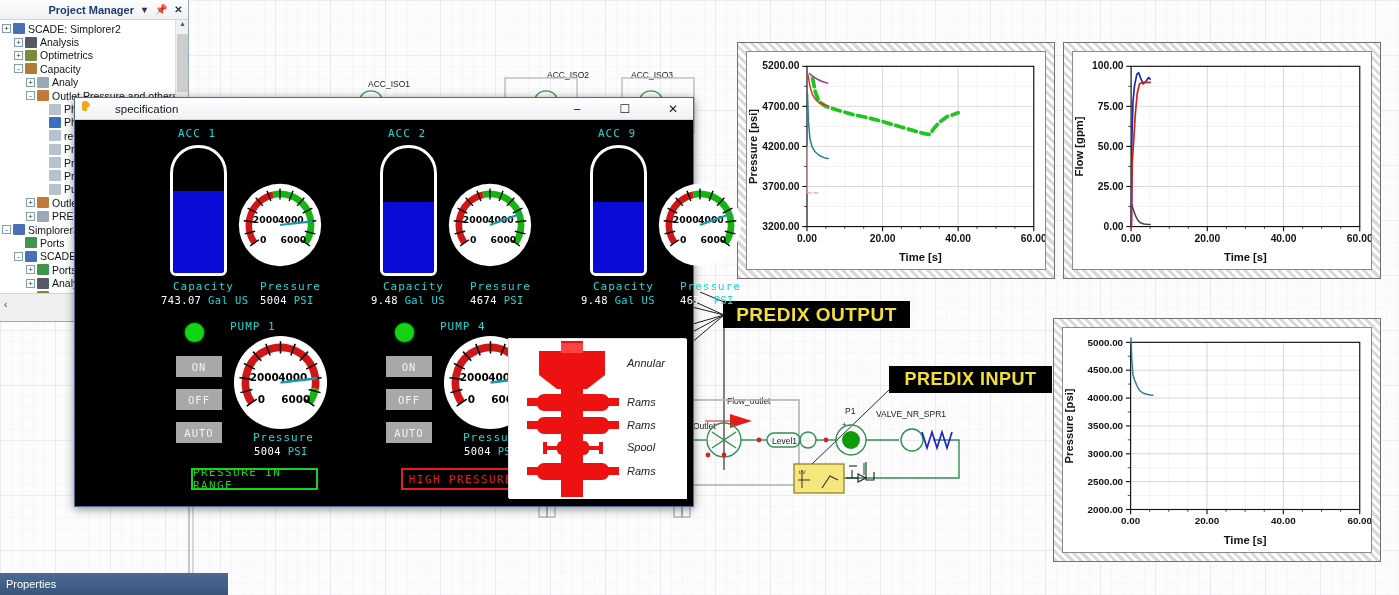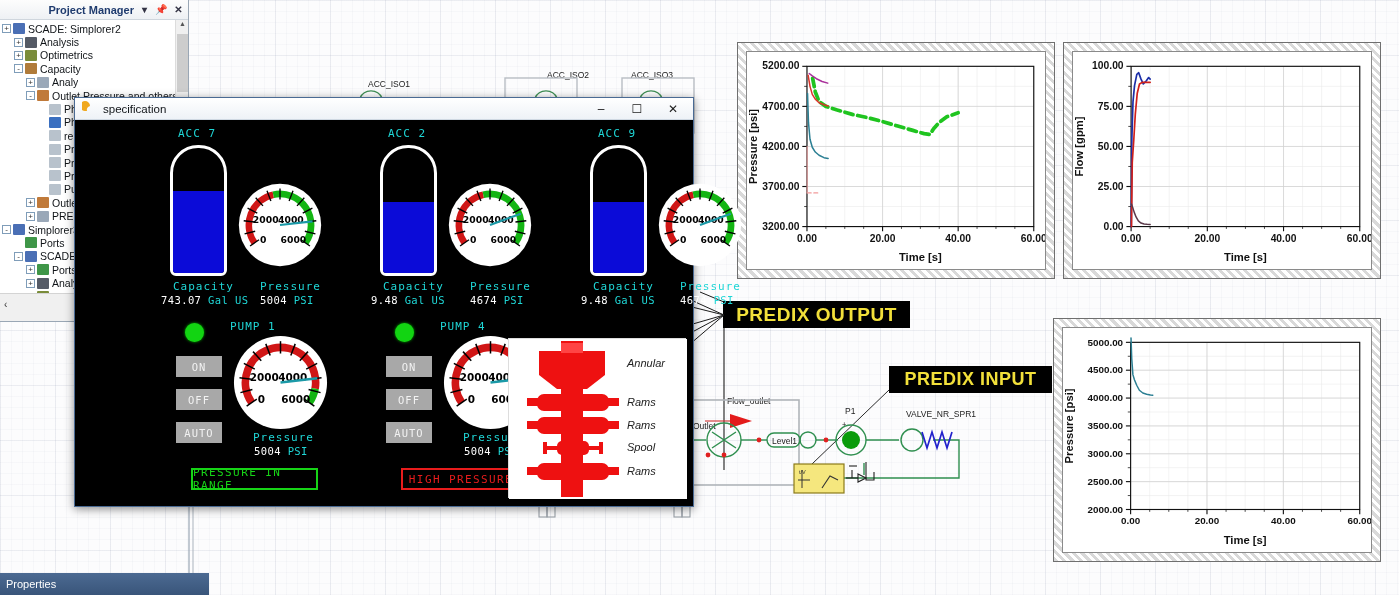--- a/index.html
+++ b/index.html
@@ -46,21 +46,21 @@
   #pm-scroll .arr{position:absolute;left:0;width:13px;height:13px;font-size:7px;text-align:center;color:#555;}
   .tree { padding:2px 0 0 0; font-size:10.5px; color:#101418; }
   .node { display:flex; align-items:center; height:13.4px; white-space:nowrap; }
   .exp { width:9px; height:9px; margin-right:2px; flex:none; border:1px solid #7f9db9;
          background:#fff; font-size:8px; line-height:7px; text-align:center; color:#333; }
   .exp.none{border:none;background:transparent;}
   .ic { width:12px;height:11px;margin-right:3px;flex:none;border-radius:1px; }
   .lbl{ overflow:hidden; }
   #pm-foot{position:absolute;left:0;right:0;bottom:0;height:28px;background:#f0f0f0;border-top:1px solid #d4d4d4;}
   #pm-foot .chev{font-size:10px;color:#333;padding:1px 4px;}
-  #props{position:absolute;left:0;bottom:0;width:209px;height:22px;
+  #props{position:absolute;left:0;bottom:0;width:228px;height:22px;
          background:linear-gradient(#4c6a92,#39557a); color:#fff; font-size:11px;
          display:flex;align-items:center;padding-left:6px; z-index:21;}
 
   
   .sch-lbl{position:absolute;font-size:8.5px;color:#222;white-space:nowrap;}
 
   
   .predix{position:absolute;background:#000;color:#f2e03a;
           font-weight:bold;letter-spacing:.5px;display:flex;align-items:center;
           justify-content:center;padding:0 10px;}
@@ -76,21 +76,21 @@
   .plot-inner{width:100%;height:100%;background:#fff;border:1px solid #8a8a8a;position:relative;}
   .plot-svg{display:block;width:100%;height:100%;}
 
   
   #spec{
     position:absolute; left:74px; top:97px; width:620px; height:410px;
     border:1px solid #4a6a93; background:#000; z-index:40;
     box-shadow:0 2px 9px rgba(0,0,0,.45);
   }
   #spec-title{height:22px;background:linear-gradient(#ffffff,#eef2f7);
-    border-bottom:1px solid #cfd8e2; display:flex;align-items:center;padding:0 2px;}
+    border-bottom:1px solid #cfd8e2; display:flex;align-items:center;padding:0 2px;gap:12px;}
   #spec-title .name{font-size:11.5px;color:#101418;padding-left:6px;flex:1;}
   #spec-title .wb{width:36px;height:21px;display:flex;align-items:center;justify-content:center;
     font-size:12px;color:#1b1b1b;}
   #hmi{position:absolute;top:22px;left:0;right:0;bottom:0;background:#000;
        font-family:"DejaVu Sans Mono","Liberation Mono",monospace;}
   .hmi-t{position:absolute;color:#1fd6d6;font-size:11px;letter-spacing:1px;white-space:nowrap;}
   .hmi-v{position:absolute;color:#fff;font-size:10.5px;letter-spacing:.4px;white-space:nowrap;}
   .hmi-u{color:#1fd6d6;}
   .acc-tank{position:absolute;width:57px;height:131px;border:3px solid #fff;
             border-radius:28px 28px 6px 6px;background:#000;overflow:hidden;}
@@ -194,21 +194,21 @@
 </svg>
 
 <div id="sch-labels">
     <div class="sch-lbl" style="left: 368px; top: 70px; margin-top: 9px;">ACC_ISO1</div>
     <div class="sch-lbl" style="left: 547px; top: 70px;">ACC_ISO2</div>
     <div class="sch-lbl" style="left: 631px; top: 70px;">ACC_ISO3</div>
     <div class="sch-lbl" style="left: 727px; top: 396px;">Flow_outlet</div>
     <div class="sch-lbl" style="left: 693px; top: 421px;">Outlet</div>
     <div class="sch-lbl" style="left: 772px; top: 436px;">Level1</div>
     <div class="sch-lbl" style="left: 845px; top: 406px;">P1</div>
-    <div class="sch-lbl" style="left: 906px; top: 409px;">VALVE_NR_SPR1</div>
+    <div class="sch-lbl" style="left: 876px; top: 409px;">VALVE_NR_SPR1</div>
   </div>
 
 <div class="plot-frame" style="left:737px;top:42px;width:318px;height:237px;">
   <div class="plot-inner">
     <svg class="plot-svg" viewBox="0 0 318 221">
         <rect x="64" y="10" width="242" height="171" fill="#fff" stroke="none"></rect>
         <line x1="64" y1="10" x2="64" y2="181" stroke="#e9e9e9" stroke-width="0.6"></line>
         <line x1="84.16666666666667" y1="10" x2="84.16666666666667" y2="181" stroke="#e9e9e9" stroke-width="0.6"></line>
         <line x1="104.33333333333334" y1="10" x2="104.33333333333334" y2="181" stroke="#e9e9e9" stroke-width="0.6"></line>
         <line x1="124.5" y1="10" x2="124.5" y2="181" stroke="#e9e9e9" stroke-width="0.6"></line>
@@ -581,21 +581,21 @@
   <div id="spec-title">
     <svg width="15" height="15" style="margin-left:5px">
       <path d="M3 10 a5 5 0 1 1 5 -5 a4 4 0 0 0 -3 5 z" fill="#f0a81e"></path>
     </svg>
     <span class="name">specification</span>
     <span class="wb">–</span>
     <span class="wb">☐</span>
     <span class="wb">✕</span>
   </div>
   <div id="hmi">
-      <div class="hmi-t" style="left: 103px; top: 7px;">ACC 7</div>
+      <div class="hmi-t" style="left: 103px; top: 7px;">ACC 1</div>
       <div class="acc-tank" style="left: 95px; top: 25px;">
         <div class="acc-fill" style="height: 66%;"></div>
       </div>
       <svg width="84" height="84" viewBox="0 0 100 100" style="position: absolute; left: 163px; top: 63px;">
         <circle cx="50" cy="50" r="49" fill="#fff"></circle>
         <path d="M19.691374361307297 71.2223281449887 A 37 37 0 0 1 41.991734284290196 13.877047736562467" fill="none" stroke="#d01616" stroke-width="8"></path>
         <path d="M41.991734284290196 13.877047736562467 A 37 37 0 0 1 80.30862563869269 71.22232814498871" fill="none" stroke="#13b513" stroke-width="8"></path>
         <line x1="25.015862649185742" y1="67.4940813087069" x2="14.366886073428844" y2="74.95057498127049" stroke="#000" stroke-width="1.6"></line>
         <line x1="20.42756905371746" y1="57.46467199060687" x2="7.822926355301952" y2="60.64633546201307" stroke="#000" stroke-width="1.6"></line>
         <line x1="19.706230088870736" y1="46.45916611918047" x2="6.794131438225477" y2="44.94995823555248" stroke="#000" stroke-width="1.6"></line>

